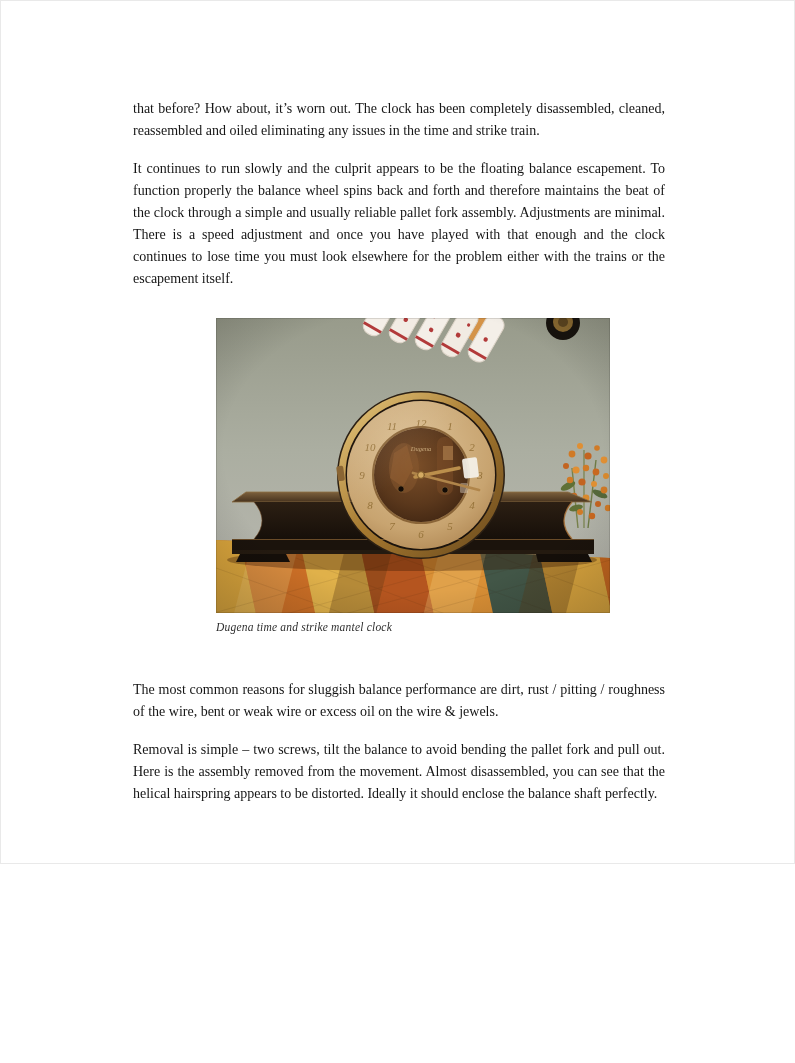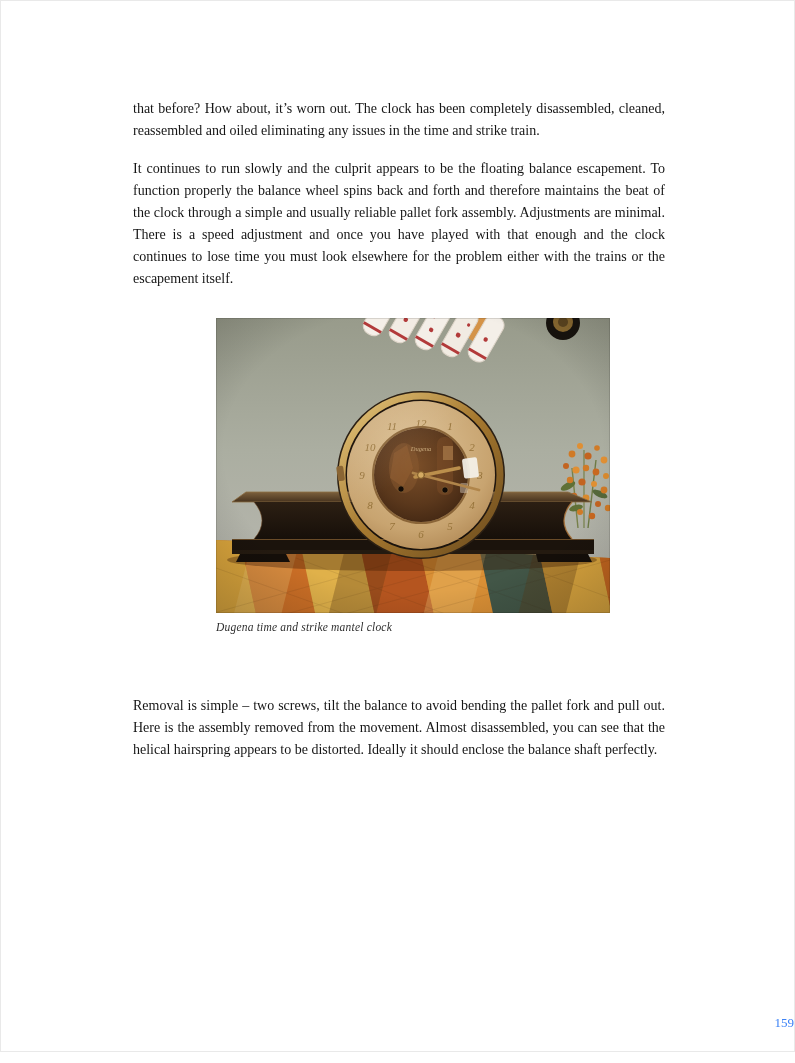--- a/index.html
+++ b/index.html
@@ -1,38 +1,38 @@
 <!DOCTYPE html>
 <html><head>
 <meta charset="utf-8">
 <style>
   html,body{margin:0;padding:0;background:#ffffff;}
   .page{
     position:relative;
-    width:795px;height:1052px;
+    width:795px;height:864px;
     background:#ffffff;
     box-sizing:border-box;
     border:1px solid #e9e9e9;
     font-family:"Liberation Serif", serif;
     color:#1a1a1a;
     overflow:hidden;
   }
   .text-column{
     position:absolute;
     left:132px;top:97px;width:532px;
   }
   .text-column p{
     margin:0 0 16px 0;
     font-size:14px;
     line-height:22px;
     text-align:justify;
     color:#151515;
   }
   figure.clock-figure{
-    margin:13px 0 16px 71px;
+    margin:13px 0 0 71px;
     padding:12px;
     width:394px;
   }
   figure.clock-figure svg{display:block;}
   figcaption{
     margin:8px 0 34px 0;
     font-size:11.5px;
     font-style:italic;
     color:#2e2e2e;
     letter-spacing:.2px;
@@ -277,17 +277,18 @@
 
           <circle cx="205" cy="157" r="74" fill="url(#gleam)"></circle>
         </g>
 
         <rect x="0" y="0" width="394" height="295" fill="url(#vign)"></rect>
         <rect x="0.5" y="0.5" width="393" height="294" fill="none" stroke="rgba(0,0,0,0.12)"></rect>
       </svg>
       <figcaption>Dugena time and strike mantel clock</figcaption>
     </figure>
 
+    <p>The most common reasons for sluggish balance performance are dirt, rust / pitting / roughness of the wire, bent or weak wire or excess oil on the wire &amp; jewels.</p>
     <p>Removal is simple – two screws, tilt the balance to avoid bending the pallet fork and pull out. Here is the assembly removed from the movement. Almost disassembled, you can see that the helical hairspring appears to be distorted. Ideally it should enclose the balance shaft perfectly.</p>
   </div>
 
   <div class="page-number">159</div>
 </div>
 
 </body></html>

